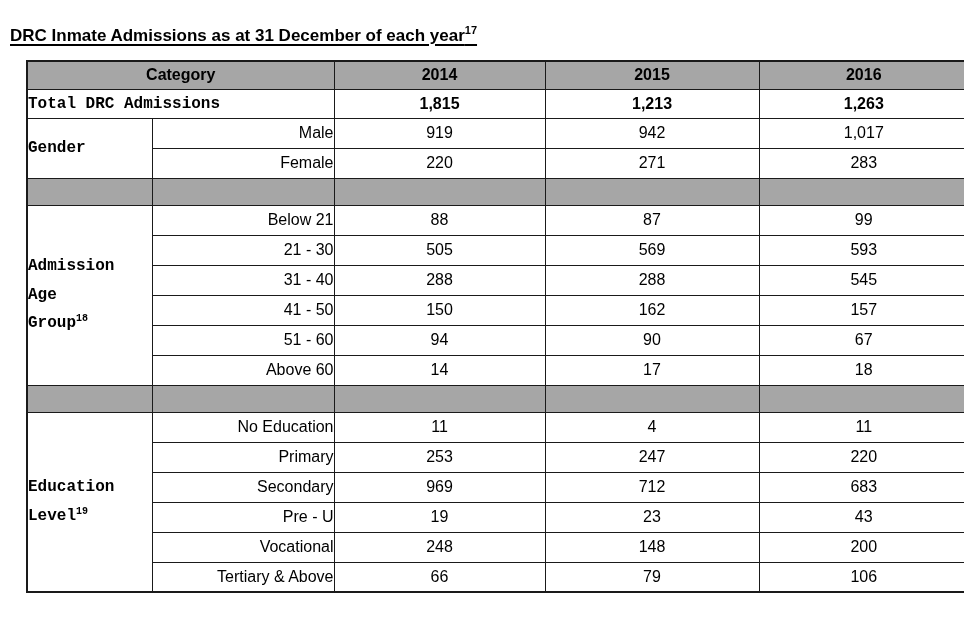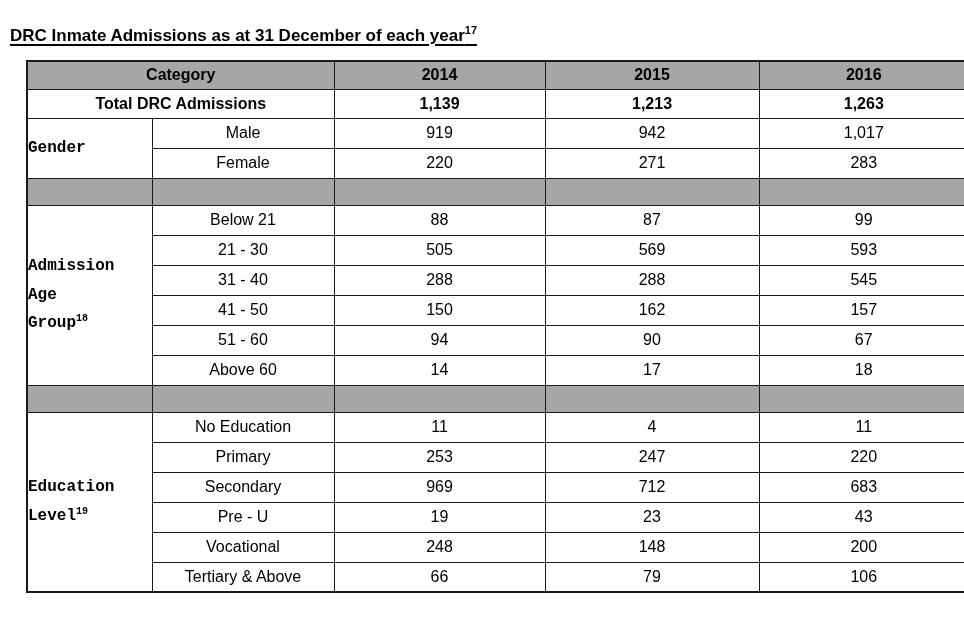--- a/index.html
+++ b/index.html
@@ -51,35 +51,35 @@
     box-sizing: border-box;
     overflow: hidden;
   }
   tr.head th {
     background: #a6a6a6;
     font-weight: bold;
     text-align: center;
     height: 28px;
   }
   tr.total td { font-weight: bold; height: 29px; }
-  td.total-label { text-align: center; }
+  td.total-label { text-align: left; font-family: Liberation Mono, monospace; }
   td.group {
     font-weight: bold;
     text-align: left;
     padding-left: 12px;
     vertical-align: middle;
     font-family: Liberation Mono, monospace;
   }
   .group-inner {
     max-width: 86px;
     line-height: 1.8;
   }
   .group-inner sup { font-size: 10px; }
   td.sub {
-    text-align: center;
+    text-align: right;
     padding-left: 8px;
   }
   td.num { text-align: center; }
   tr.sep td {
     background: #a6a6a6;
     height: 27px;
   }
 </style>
 </head>
 <body>
@@ -100,21 +100,21 @@
     <tbody>
         <tr class="head">
       <th colspan="2">Category</th>
       <th>2014</th>
       <th>2015</th>
       <th>2016</th>
     </tr>
 
     <tr class="total">
       <td colspan="2" class="total-label">Total DRC Admissions</td>
-      <td class="num">1,139</td>
+      <td class="num">1,815</td>
       <td class="num">1,213</td>
       <td class="num">1,263</td>
     </tr>
 
     <tr>
       <td rowspan="2" class="group">
             <div class="group-inner"><span>Gender</span><sup></sup></div>
           </td>
       <td class="sub">Male</td>
       <td class="num">919</td>

